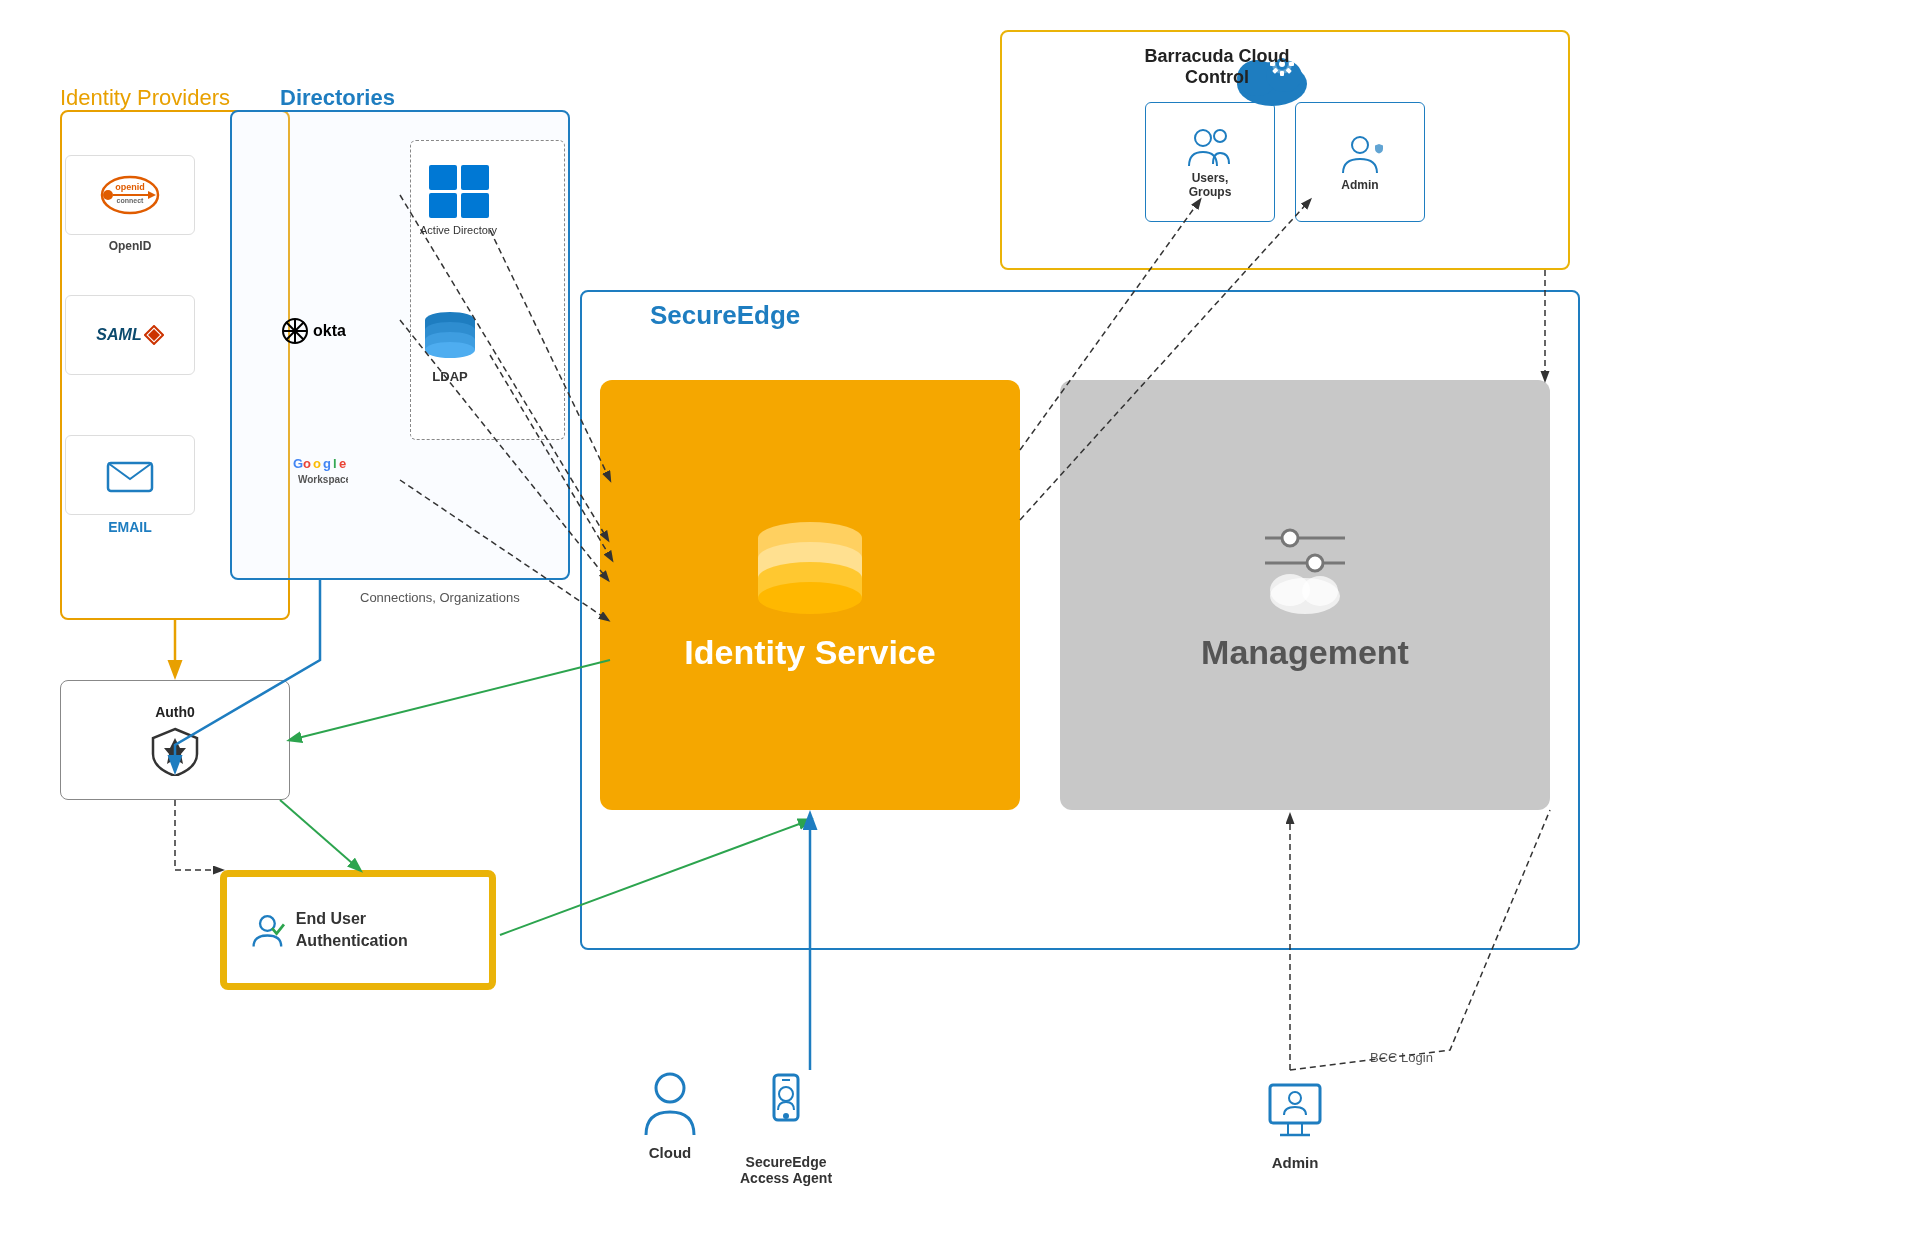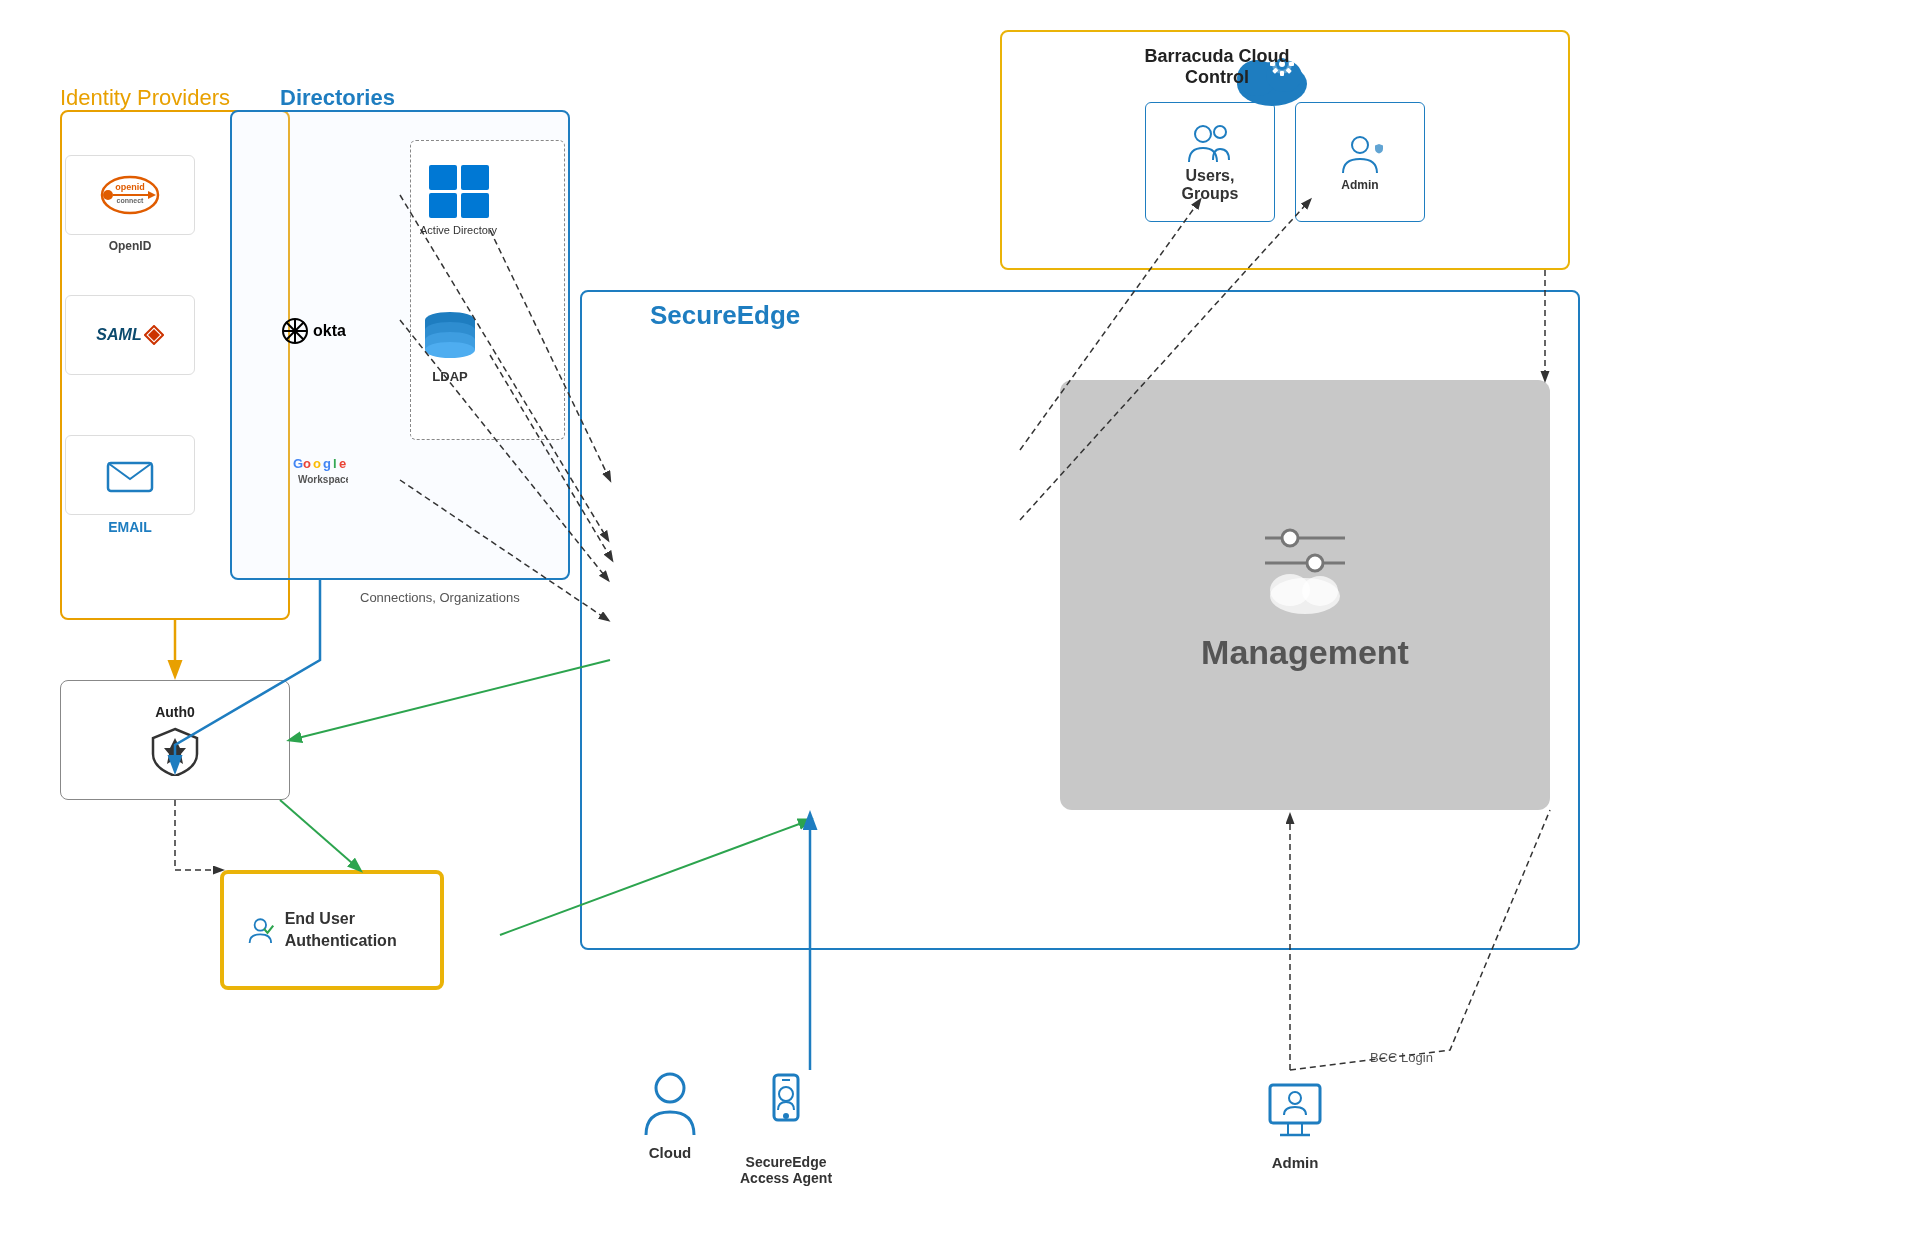--- a/index.html
+++ b/index.html
@@ -163,23 +163,23 @@
       font-weight: 700;
       color: #222;
       margin-bottom: 6px;
     }
 
     
     .end-user-box {
       position: absolute;
       left: 220px;
       top: 870px;
-      width: 224px;
+      width: 276px;
       height: 120px;
-      border: 4px solid #eab308;
+      border: 7px solid #eab308;
       border-radius: 8px;
       background: #fff;
       display: flex;
       align-items: center;
       justify-content: center;
       padding: 22px;
     }
 
     
     .secureedge-box {
@@ -463,20 +463,32 @@
       <circle cx="20" cy="13" r="8" fill="none" stroke="#1E7DC0" stroke-width="2.5"></circle>
       <path d="M5 38 Q5 26 20 26 Q35 26 35 38" fill="none" stroke="#1E7DC0" stroke-width="2.5"></path>
       <polyline points="25,18 30,24 38,14" fill="none" stroke="#2CA44E" stroke-width="3"></polyline>
     </svg>
     <div style="font-size:16px;font-weight:700;color:#333;line-height:1.4">End User Authentication</div>
   </div>
 
   <div class="secureedge-box"></div>
   <div class="secureedge-label">SecureEdge</div>
 
+  <div class="identity-service-box">
+    <svg width="120" height="100" viewBox="0 0 120 100">
+      <ellipse cx="60" cy="20" rx="52" ry="16" fill="#FFD060"></ellipse>
+      <rect x="8" y="20" width="104" height="20" fill="#FFD060"></rect>
+      <ellipse cx="60" cy="40" rx="52" ry="16" fill="#FFE090"></ellipse>
+      <rect x="8" y="40" width="104" height="20" fill="#FFE090"></rect>
+      <ellipse cx="60" cy="60" rx="52" ry="16" fill="#FFC830"></ellipse>
+      <rect x="8" y="60" width="104" height="20" fill="#FFC830"></rect>
+      <ellipse cx="60" cy="80" rx="52" ry="16" fill="#FFB800"></ellipse>
+    </svg>
+    <div class="identity-service-label">Identity Service</div>
+  </div>
 
   <div class="management-box">
     <svg width="120" height="100" viewBox="0 0 120 100">
 
       <line x1="20" y1="20" x2="100" y2="20" stroke="#777" stroke-width="3"></line>
       <circle cx="45" cy="20" r="8" fill="#fff" stroke="#777" stroke-width="3"></circle>
       <line x1="20" y1="45" x2="100" y2="45" stroke="#777" stroke-width="3"></line>
       <circle cx="70" cy="45" r="8" fill="#fff" stroke="#777" stroke-width="3"></circle>
 
       <ellipse cx="60" cy="78" rx="35" ry="18" fill="#fff" opacity="0.7"></ellipse>
@@ -507,21 +519,21 @@
     </svg>
     <div style="position:absolute;top:14px;left:115px;font-size:18px;font-weight:700;color:#222;width:200px;text-align:center">Barracuda Cloud Control</div>
     <div class="bcc-inner">
       <div class="bcc-users-box">
         <svg width="50" height="45" viewBox="0 0 50 45">
           <circle cx="18" cy="12" r="8" fill="none" stroke="#1E7DC0" stroke-width="2"></circle>
           <path d="M4 40 Q4 26 18 26 Q32 26 32 40" fill="none" stroke="#1E7DC0" stroke-width="2"></path>
           <circle cx="35" cy="10" r="6" fill="none" stroke="#1E7DC0" stroke-width="2"></circle>
           <path d="M28 38 Q28 27 35 27 Q44 27 44 38" fill="none" stroke="#1E7DC0" stroke-width="2"></path>
         </svg>
-        <div style="font-size:16px;color:#333;text-align:center;font-weight:600">Users,<br>Groups</div>
+        <div style="font-size:12px;color:#333;text-align:center;font-weight:600">Users,<br>Groups</div>
       </div>
       <div class="bcc-admin-box">
         <svg width="50" height="45" viewBox="0 0 50 45">
           <circle cx="25" cy="12" r="8" fill="none" stroke="#1E7DC0" stroke-width="2"></circle>
           <path d="M8 40 Q8 26 25 26 Q42 26 42 40" fill="none" stroke="#1E7DC0" stroke-width="2"></path>
 
           <path d="M38 2 L46 5 L46 12 Q46 18 38 21 Q30 18 30 12 L30 5 Z" fill="#1E7DC0" opacity="0.7" transform="scale(0.5) translate(50,20)"></path>
         </svg>
         <div style="font-size:12px;color:#333;text-align:center;font-weight:600">Admin</div>
       </div>

